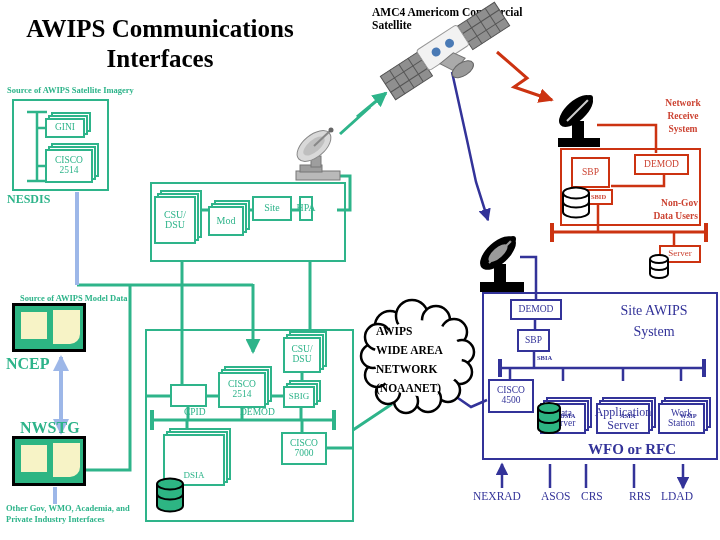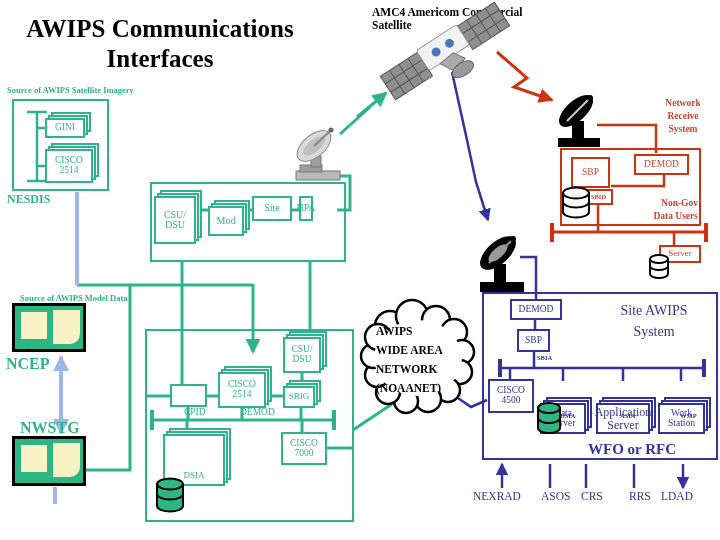--- a/index.html
+++ b/index.html
@@ -142,20 +142,22 @@
   <div class="pc" style="left:12px;top:303px;width:74px;height:49px;">
     <div class="scr1"></div>
       <div class="scr2"></div>
   </div>
   <div class="lbl t" style="left:6px;top:355px;font-size:16px;">NCEP</div>
   <div class="lbl t" style="left:20px;top:419px;font-size:16px;">NWSTG</div>
   <div class="pc" style="left:12px;top:436px;width:74px;height:50px;">
     <div class="scr1"></div>
       <div class="scr2"></div>
   </div>
+  <div class="lbl t pre" style="left:6px;top:503px;width:160px;font-size:8.5px;line-height:1.3;">Other Gov, WMO, Academia, and
+Private Industry Interfaces</div>
 
   <div class="frame" style="left:145px;top:329px;width:209px;height:193px;"></div>
   <div class="box stk" style="left:283px;top:337px;width:38px;height:36px;font-size:9.5px;">CSU/
 DSU</div>
   <div class="box stk" style="left:218px;top:372px;width:48px;height:36px;font-size:9.5px;">CISCO
 2514</div>
   <div class="box stk" style="left:283px;top:386px;width:32px;height:22px;font-size:9px;">SBIG</div>
   <div class="box" style="left:170px;top:384px;width:37px;height:23px;"></div>
   <div class="lbl" style="left:184px;top:407px;font-size:9.5px;color:#2eb48a;">CPID</div>
   <div class="lbl" style="left:240px;top:407px;font-size:9.5px;color:#2eb48a;">DEMOD</div>

